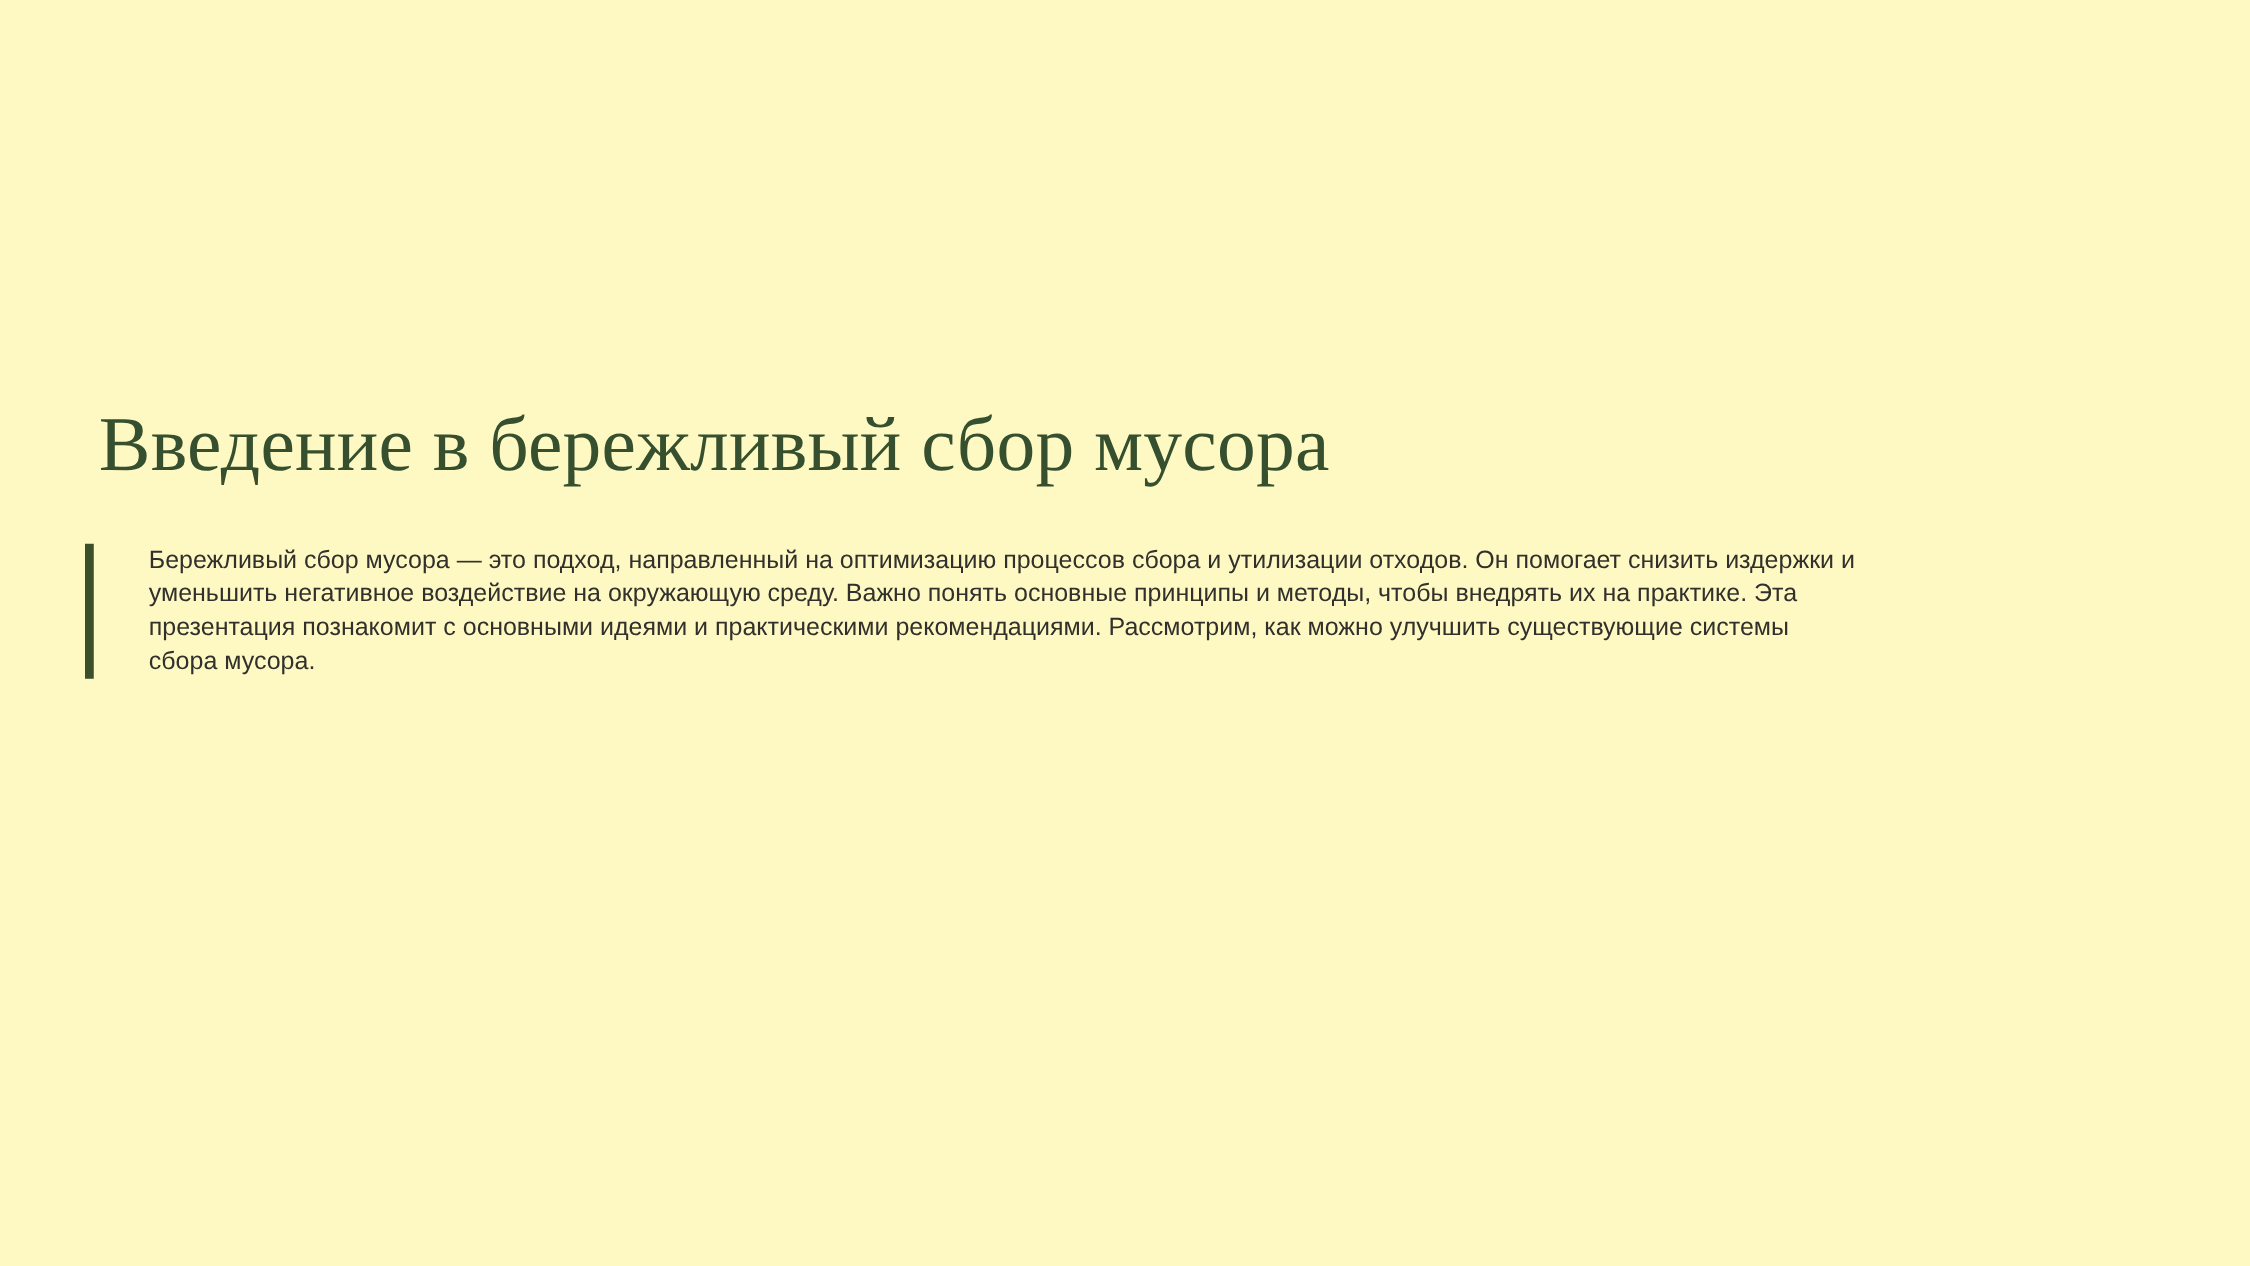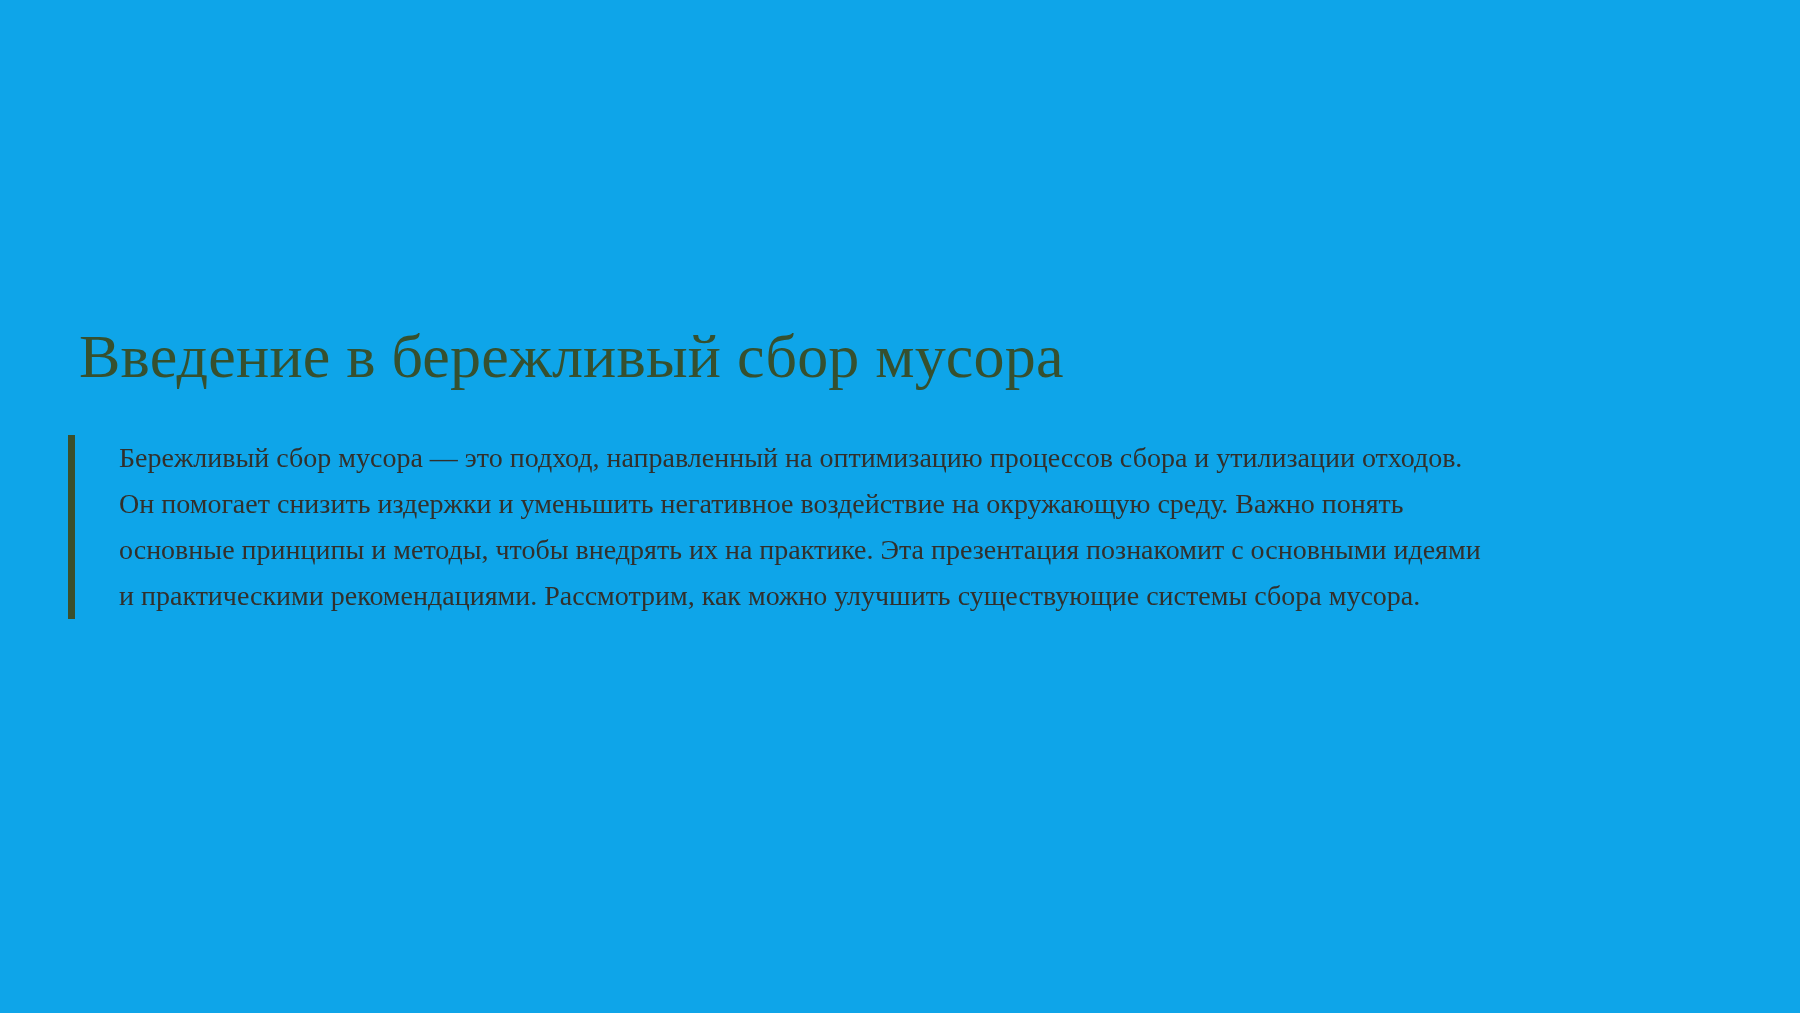--- a/index.html
+++ b/index.html
@@ -11,21 +11,21 @@
     height: 1013px;
     overflow: hidden;
     background: #fdf4e7;
     font-family: "Liberation Sans", sans-serif;
   }
 
   .slide {
     position: relative;
     width: 1800px;
     height: 1013px;
-    background: #0ea5e9;
+    background: #fef9c3;
     box-sizing: border-box;
   }
 
   .slide-title {
     position: absolute;
     left: 79px;
     top: 322px;
     width: 1500px;
     margin: 0;
     font-family: "Liberation Serif", "DejaVu Serif", serif;
@@ -50,25 +50,25 @@
     flex: 0 0 auto;
     width: 7px;
     background: #3b4f2b;
     border-radius: 0;
   }
 
   .body-text {
     flex: 1 1 auto;
     margin: 0;
     padding: 0 0 0 44px;
-    font-family: Liberation Serif, serif;
+    font-family: Liberation Sans, sans-serif;
     font-stretch: condensed;
-    font-size: 28px;
+    font-size: 20px;
     font-weight: 400;
-    line-height: 46px;
+    line-height: 27px;
     color: #32302c;
     text-align: left;
   }
 </style>
 </head>
 <body>
 
 <div class="slide">
 
   <h1 class="slide-title">Введение в бережливый сбор мусора</h1>

